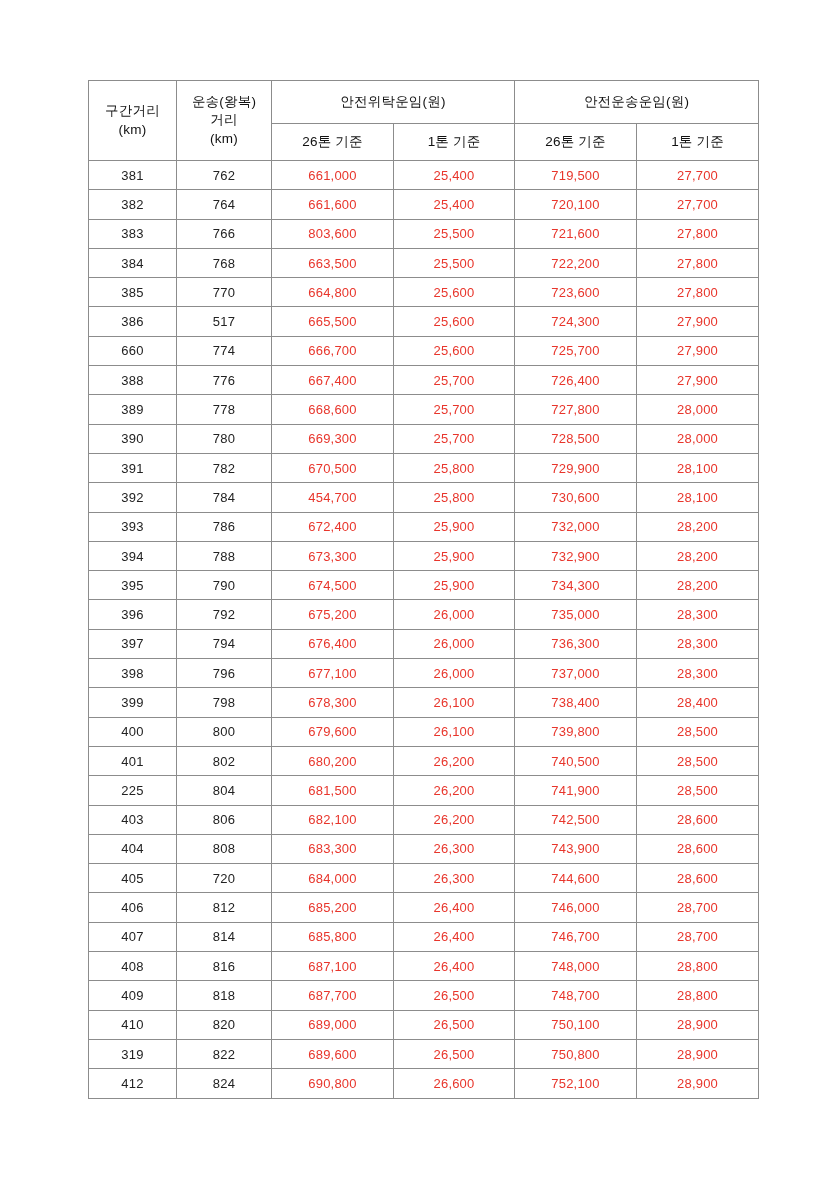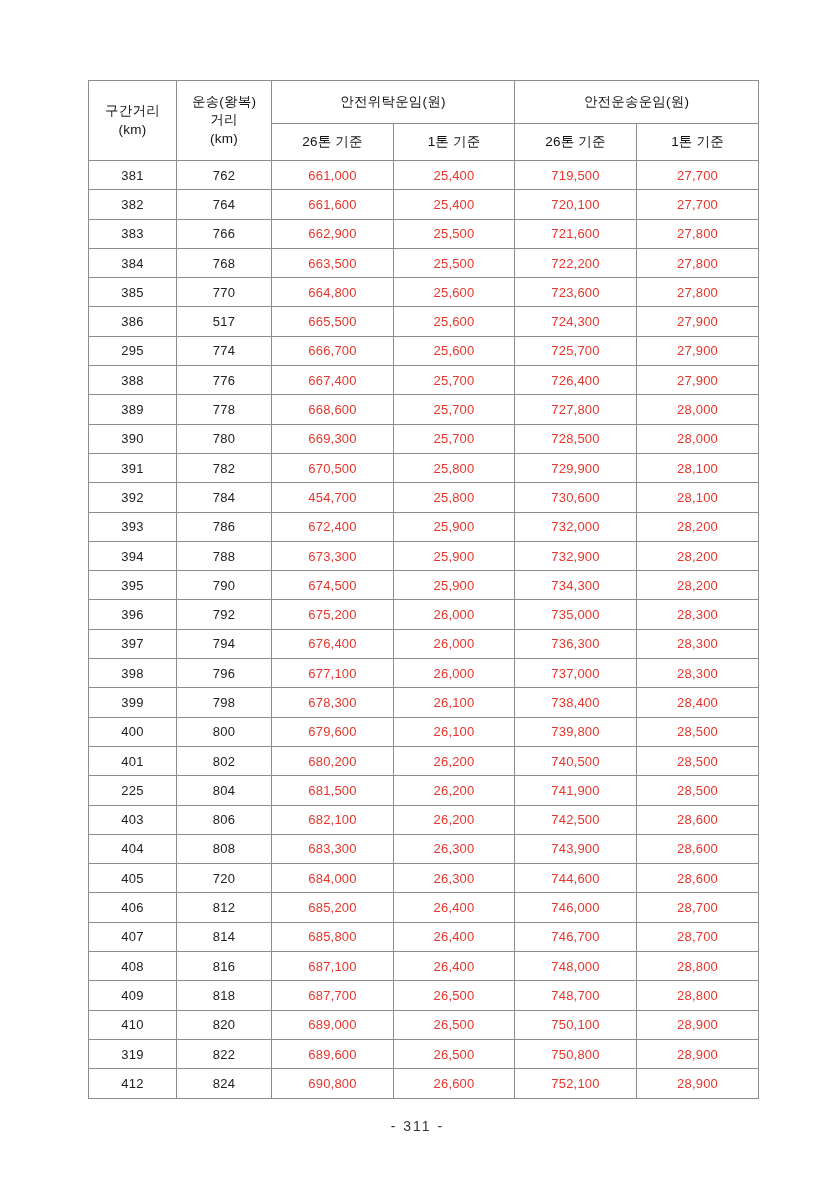--- a/index.html
+++ b/index.html
@@ -156,21 +156,21 @@
             <td class="num-dark">382</td>
             <td class="num-dark">764</td>
             <td class="num-red">661,600</td>
             <td class="num-red">25,400</td>
             <td class="num-red">720,100</td>
             <td class="num-red">27,700</td>
           </tr>
           <tr>
             <td class="num-dark">383</td>
             <td class="num-dark">766</td>
-            <td class="num-red">662,900</td>
+            <td class="num-red">803,600</td>
             <td class="num-red">25,500</td>
             <td class="num-red">721,600</td>
             <td class="num-red">27,800</td>
           </tr>
           <tr>
             <td class="num-dark">384</td>
             <td class="num-dark">768</td>
             <td class="num-red">663,500</td>
             <td class="num-red">25,500</td>
             <td class="num-red">722,200</td>
@@ -186,21 +186,21 @@
           </tr>
           <tr>
             <td class="num-dark">386</td>
             <td class="num-dark">517</td>
             <td class="num-red">665,500</td>
             <td class="num-red">25,600</td>
             <td class="num-red">724,300</td>
             <td class="num-red">27,900</td>
           </tr>
           <tr>
-            <td class="num-dark">295</td>
+            <td class="num-dark">660</td>
             <td class="num-dark">774</td>
             <td class="num-red">666,700</td>
             <td class="num-red">25,600</td>
             <td class="num-red">725,700</td>
             <td class="num-red">27,900</td>
           </tr>
           <tr>
             <td class="num-dark">388</td>
             <td class="num-dark">776</td>
             <td class="num-red">667,400</td>
@@ -397,15 +397,14 @@
             <td class="num-dark">824</td>
             <td class="num-red">690,800</td>
             <td class="num-red">26,600</td>
             <td class="num-red">752,100</td>
             <td class="num-red">28,900</td>
           </tr>
         </tbody>
     </table>
   </div>
 
-  <div class="footer">- 311 -</div>
 
 </div>
 
 </body></html>

